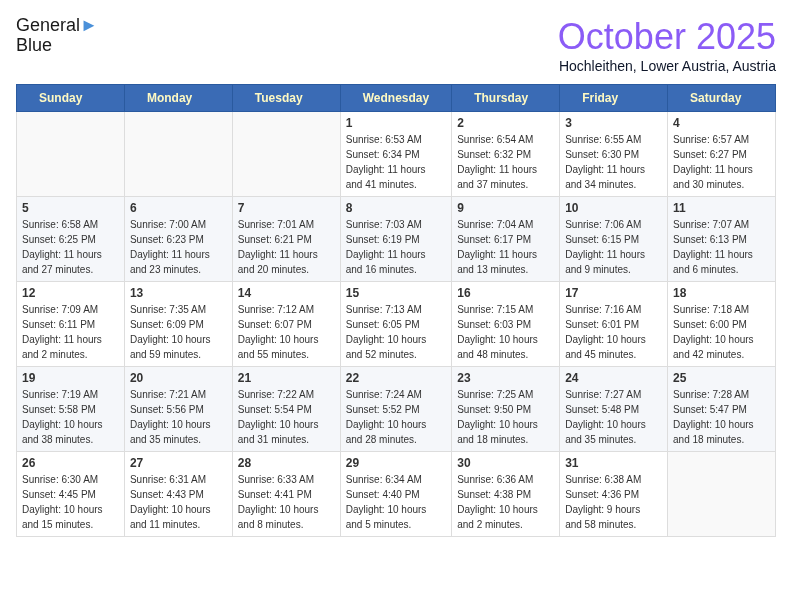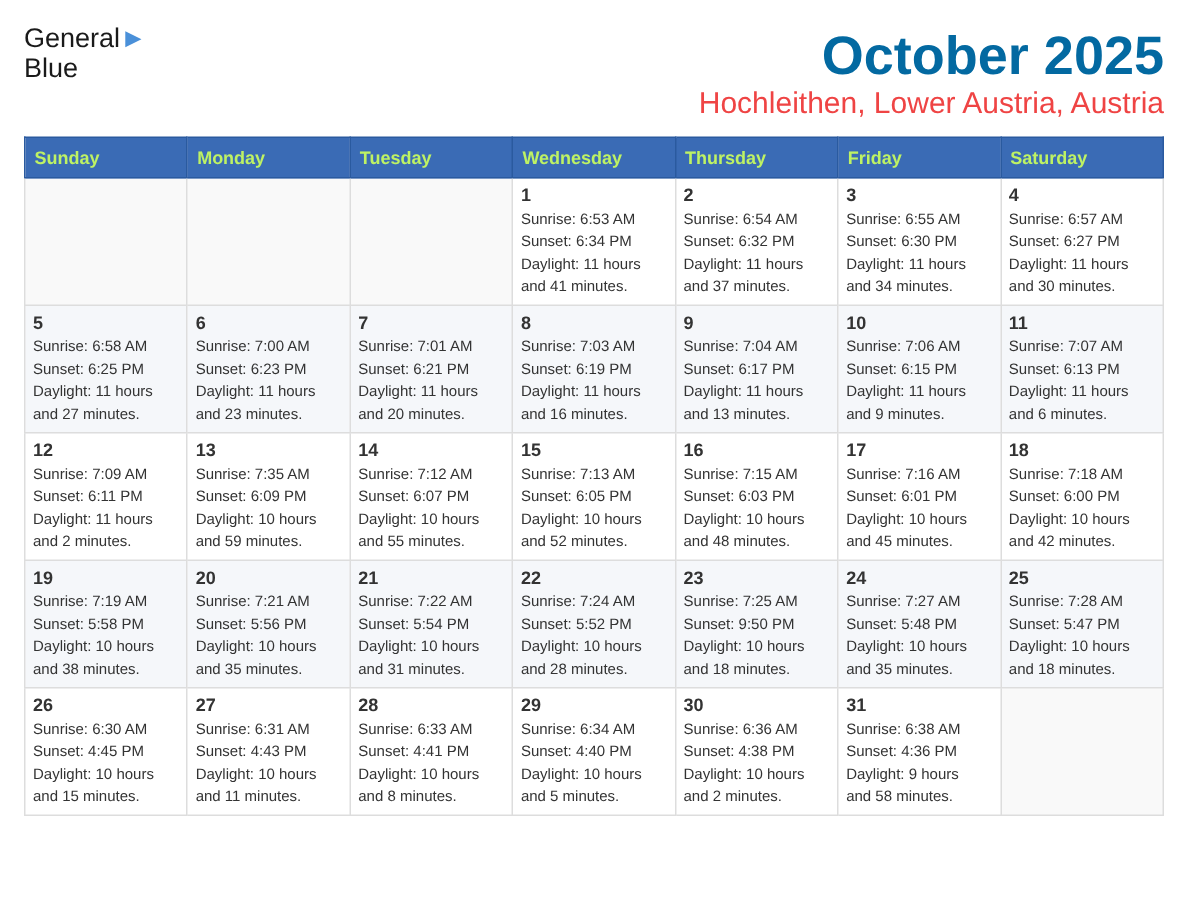--- a/index.html
+++ b/index.html
@@ -27,40 +27,40 @@
       line-height: 1.1;
     }
     .logo-text span {
       color: #4a90d9;
     }
     .title-block {
       text-align: right;
     }
     .month-title {
       font-size: 36px;
-      color: #0369a1;
-      font-weight: 700;
+      color: #8b5cf6;
+      font-weight: 400;
     }
     .subtitle {
-      font-size: 20px;
-      color: #ef4444;
+      font-size: 14px;
+      color: #0f172a;
       margin-left: 13px;
     }
     .calendar {
       width: 100%;
       border-collapse: collapse;
       border: 1px solid #ccc;
     }
     .calendar th {
       background: #3a6bb5;
-      color: #bef264;
+      color: #fef9c3;
       font-size: 12px;
       font-weight: bold;
       text-align: left;
-      padding: 6px 6px;
+      padding: 6px 22px;
       border: 1px solid #2a5a9f;
     }
     .calendar td {
       vertical-align: top;
       padding: 4px 5px;
       border: 1px solid #ddd;
       width: 108px;
       min-height: 80px;
       font-size: 10.5px;
       color: #333;

